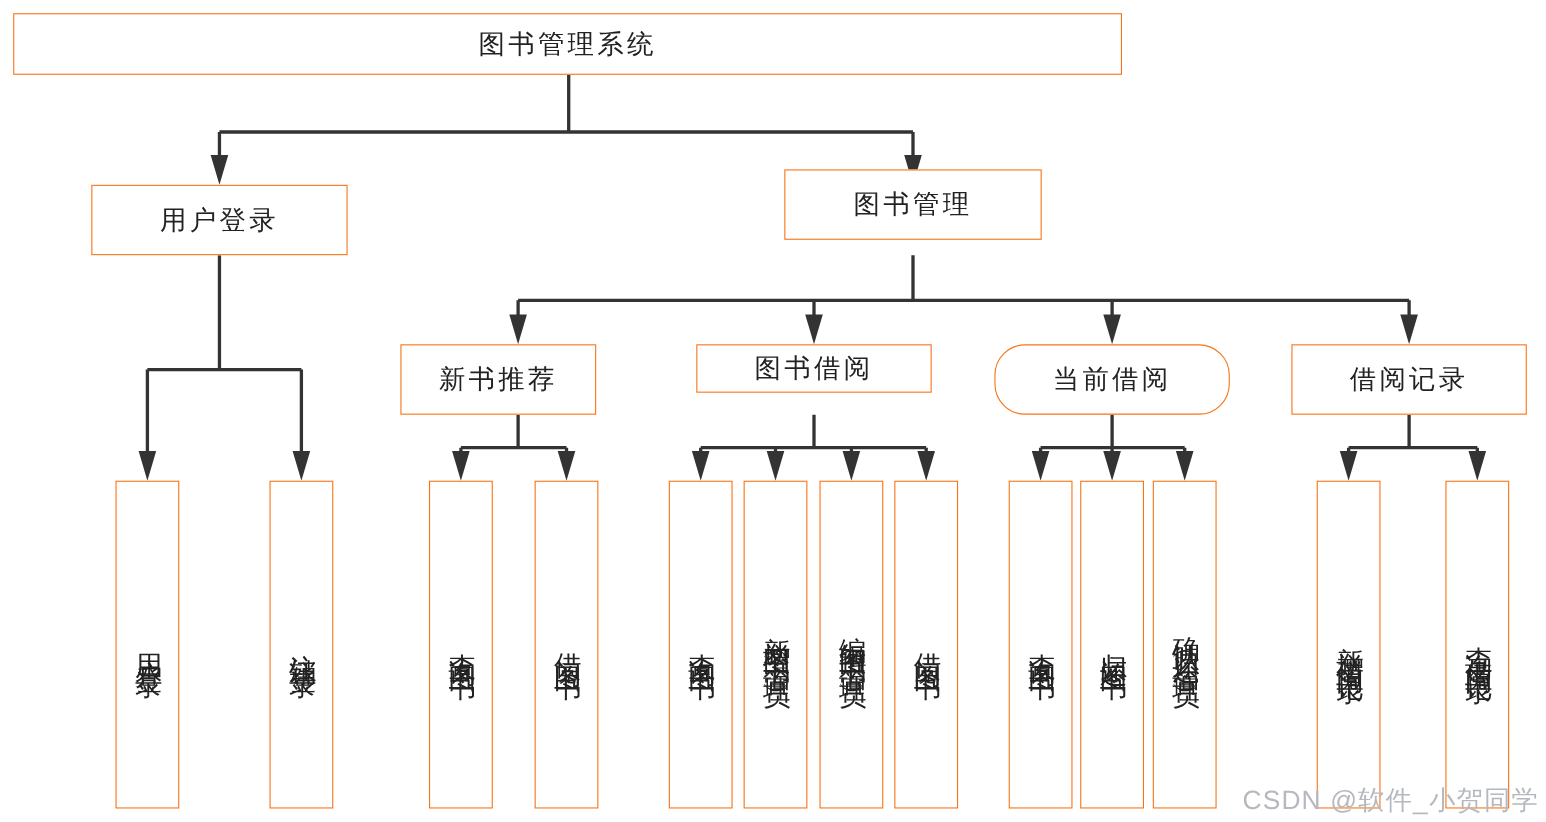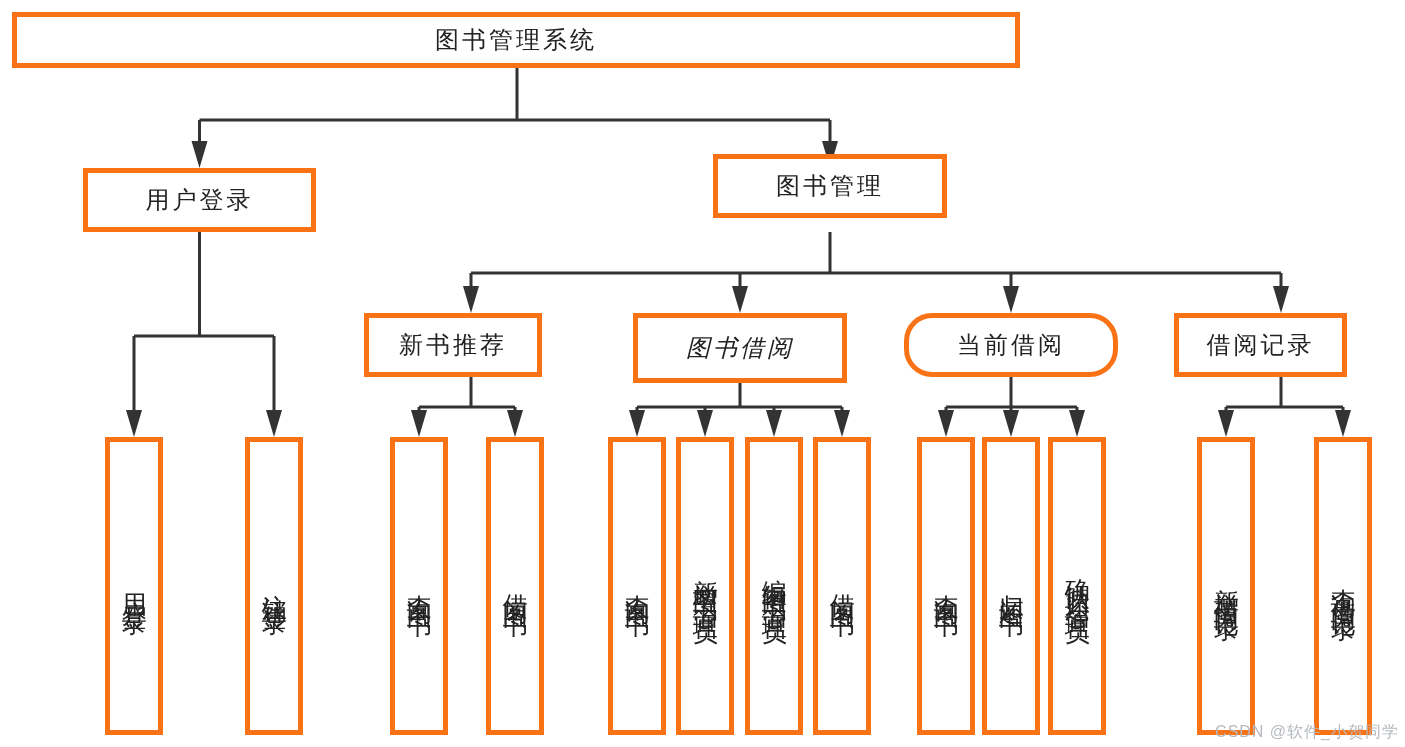--- a/index.html
+++ b/index.html
@@ -18,21 +18,21 @@
   }
   .connectors {
     position: absolute;
     left: 0;
     top: 0;
     z-index: 1;
   }
   .node {
     position: absolute;
     box-sizing: border-box;
-    border: 5px solid #f97316;
+    border: 1px solid #f97316;
     background: #ffffff;
     display: flex;
     align-items: center;
     justify-content: center;
     z-index: 2;
     color: #222222;
   }
   .node.hbox {
     font-size: 24px;
     letter-spacing: 3px;
@@ -42,21 +42,21 @@
     writing-mode: vertical-rl;
     text-orientation: mixed;
     font-size: 25px;
     letter-spacing: 6px;
     line-height: 1.1;
   }
   .watermark {
     position: absolute;
     right: 6px;
     bottom: 4px;
-    font-size: 16px;
+    font-size: 24px;
     color: #b5b9bf;
     letter-spacing: 1px;
     z-index: 3;
     white-space: nowrap;
   }
 </style>
 </head>
 <body>
 
 <div class="canvas">
@@ -100,23 +100,23 @@
       <polygon points="1335,410 1351,410 1343,437"></polygon>
     </g>
   </svg>
 
   <div class="node hbox" style="left:12px; top:12px; width:1008px; height:56px;">图书管理系统</div>
 
   <div class="node hbox" style="left:83px; top:168px; width:233px; height:64px;">用户登录</div>
   <div class="node hbox" style="left:713px; top:154px; width:234px; height:64px;">图书管理</div>
 
   <div class="node hbox" style="left:364px; top:313px; width:178px; height:64px;">新书推荐</div>
-  <div class="node hbox" style="left:633px; top:313px; width:214px; height:70px;font-style:italic;">图书借阅</div>
+  <div class="node hbox" style="left:633px; top:313px; width:214px; height:44px;">图书借阅</div>
   <div class="node hbox" style="left:904px; top:313px; width:214px; height:64px;border-radius:28px;">当前借阅</div>
-  <div class="node hbox" style="left:1174px; top:313px; width:173px; height:64px;">借阅记录</div>
+  <div class="node hbox" style="left:1174px; top:313px; width:214px; height:64px;">借阅记录</div>
 
   <div class="node leaf" style="left:105px; top:437px; width:58px; height:298px;">用户登录</div>
   <div class="node leaf" style="left:245px; top:437px; width:58px; height:298px;">注销登录</div>
 
   <div class="node leaf" style="left:390px; top:437px; width:58px; height:298px;">查询图书</div>
   <div class="node leaf" style="left:486px; top:437px; width:58px; height:298px;">借阅图书</div>
 
   <div class="node leaf" style="left:608px; top:437px; width:58px; height:298px;">查询图书</div>
   <div class="node leaf" style="left:676px; top:437px; width:58px; height:298px;">新增图书（管理员）</div>
   <div class="node leaf" style="left:745px; top:437px; width:58px; height:298px;">编辑图书（管理员）</div>

